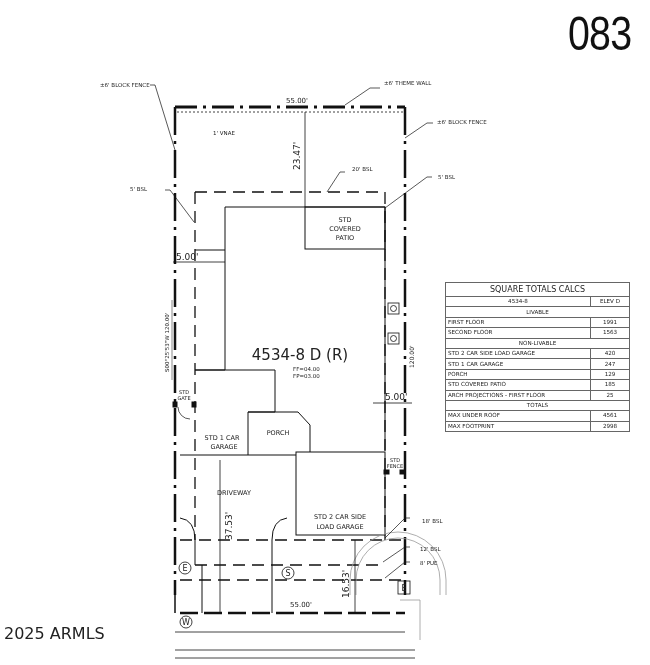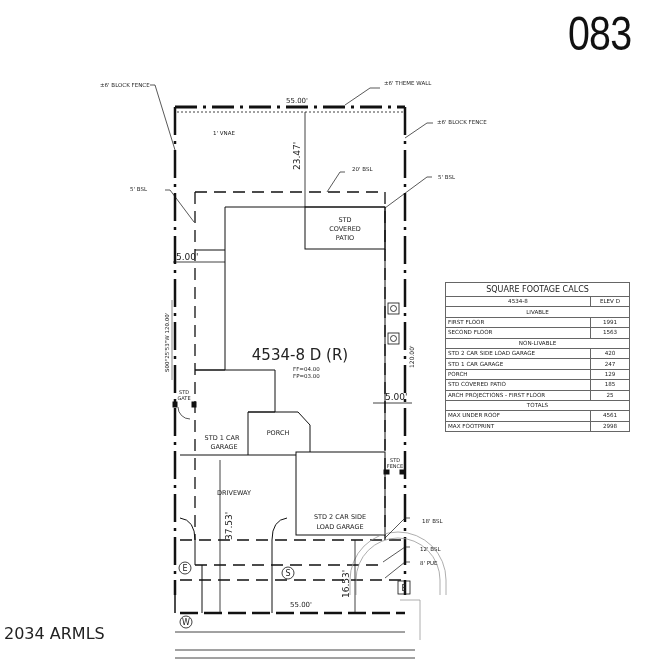--- a/index.html
+++ b/index.html
@@ -172,21 +172,21 @@
   </g>
 
   <text x="300" y="360" font-size="15" text-anchor="middle" class="lbl">4534-8 D (R)</text>
   <text x="293" y="371" font-size="5.5" class="lbl">FF=04.00</text>
   <text x="293" y="378" font-size="5.5" class="lbl">FP=03.00</text>
 </svg>
 
 <table class="sf-table">
   <tbody>
       <tr>
-        <td colspan="2" class="title">SQUARE FOOTAGE CALCS</td>
+        <td colspan="2" class="title">SQUARE TOTALS CALCS</td>
       </tr>
   <tr>
     <td class="sec">4534-8</td>
     <td class="val">ELEV D</td>
   </tr>
   <tr>
         <td colspan="2" class="sec">LIVABLE</td>
       </tr>
   <tr>
     <td>FIRST FLOOR</td>
@@ -226,13 +226,13 @@
     <td>MAX UNDER ROOF</td>
     <td class="val">4561</td>
   </tr>
   <tr>
     <td>MAX FOOTPRINT</td>
     <td class="val">2998</td>
   </tr>
 </tbody>
   </table>
 
-<div class="copyright">2034 ARMLS</div>
+<div class="copyright">2025 ARMLS</div>
 
 </body></html>

